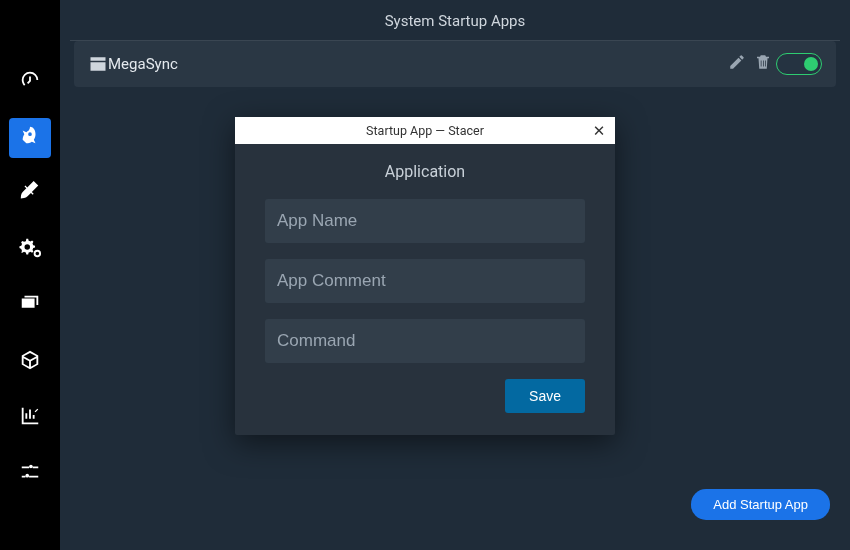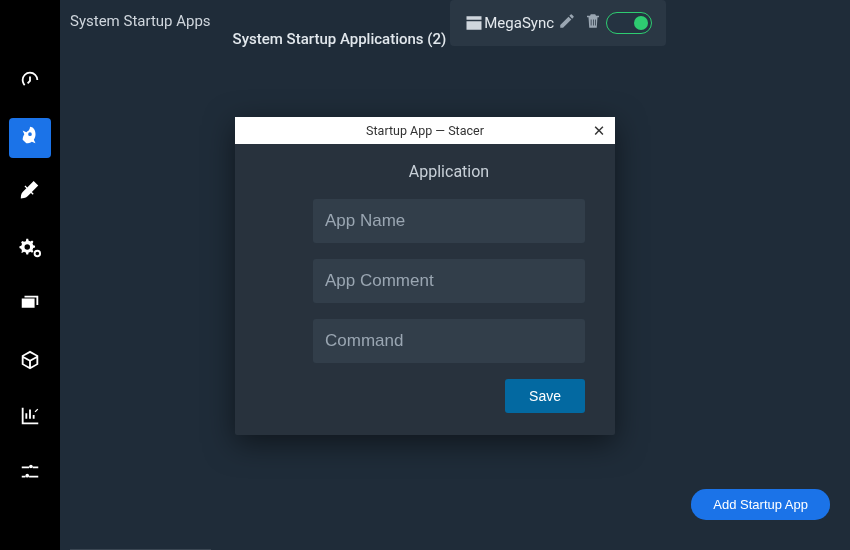--- a/index.html
+++ b/index.html
@@ -21,21 +21,21 @@
   width: 42px; height: 40px; border-radius: 4px;
   display: flex; align-items: center; justify-content: center;
   cursor: pointer;
 }
 .sidebar .nav-item svg { width: 22px; height: 22px; fill: #fff; }
 .sidebar .nav-item.active { background: #1b73e8; }
 
 .main {
   position: absolute; left: 60px; right: 0; top: 0; bottom: 0;
   padding: 0 10px;
-  display: flex; flex-direction: row;
+  display: flex; flex-direction: column;
 }
 .header {
   text-align: center;
   padding: 12px 0 10px;
   border-bottom: 1px solid #3a4652;
   font-size: 15px; color: #cfd6dd;
 }
 .section-title {
   padding: 30px 0 14px 22px;
   font-size: 15px; color: #e1e7ec; font-weight: 500;
@@ -79,21 +79,21 @@
   height: 27px;
   display: flex; align-items: center; justify-content: center;
   position: relative; font-size: 12.5px;
 }
 .modal-close {
   position: absolute; right: 6px; top: 4px;
   width: 20px; height: 20px; cursor: pointer;
   display:flex; align-items:center; justify-content:center;
   color:#333; font-size:15px;
 }
-.modal-body { padding: 18px 30px 22px; margin-left: 48px; }
+.modal-body { padding: 18px 30px 22px; }
 .modal-heading {
   text-align: center; color: #c8d0d8;
   font-size: 16px; margin-bottom: 18px;
 }
 .modal-input {
   width: 100%; background: #323e4a; border: none;
   color: #cfd6dd; font-size: 17px;
   padding: 12px 12px; margin-bottom: 16px;
   border-radius: 3px; outline: none;
 }
@@ -146,21 +146,20 @@
   </div>
   <div class="nav-item">
     <span><svg viewBox="0 0 24 24">
           <path d="M3 6h8v2H3zM15 6h6v2h-6zM13 4a2 2 0 1 1 0 4 2 2 0 0 1 0-4zM3 16h4v2H3zM11 16h10v2H11zM9 14a2 2 0 1 1 0 4 2 2 0 0 1 0-4z"></path>
         </svg></span>
   </div>
 </div>
 
 <div class="main">
   <div class="header">System Startup Apps</div>
-  <div class="section-title">System Startup Applications (2)</div>
 
   <div class="app-list">
     <div class="app-row">
       <span class="app-icon">
           <svg viewBox="0 0 24 24">
             <path d="M3 4h18v4H3zM3 10h18v10H3z"></path>
           </svg>
         </span>
       <span class="app-label">MegaSync</span>
       <span class="row-action">

